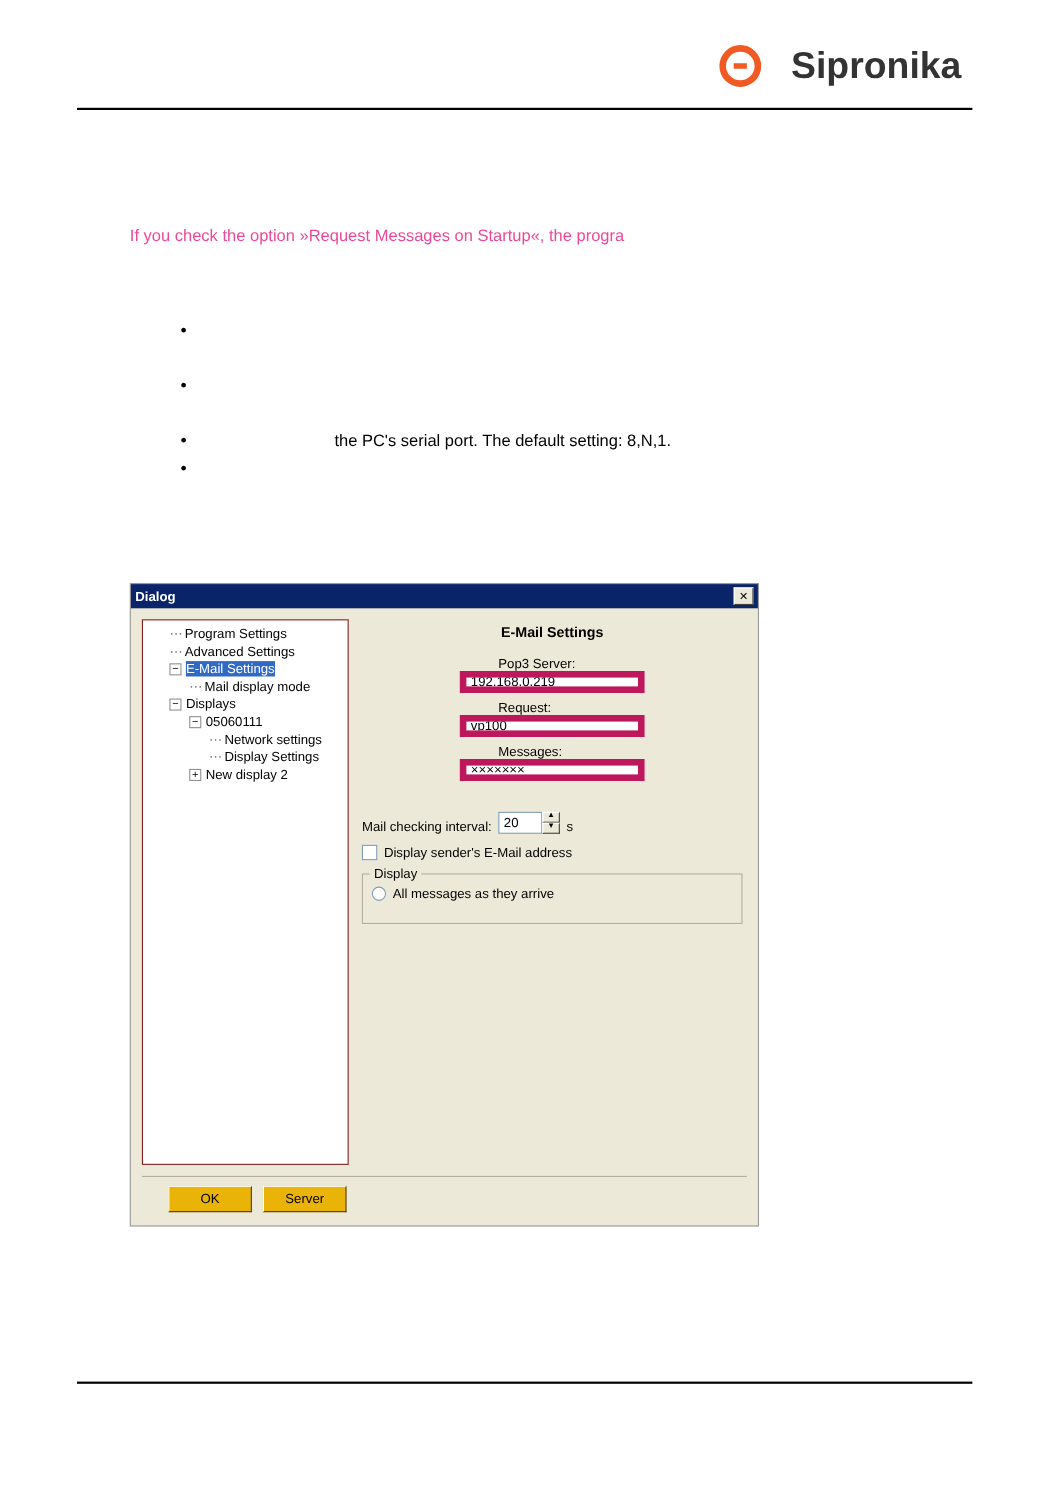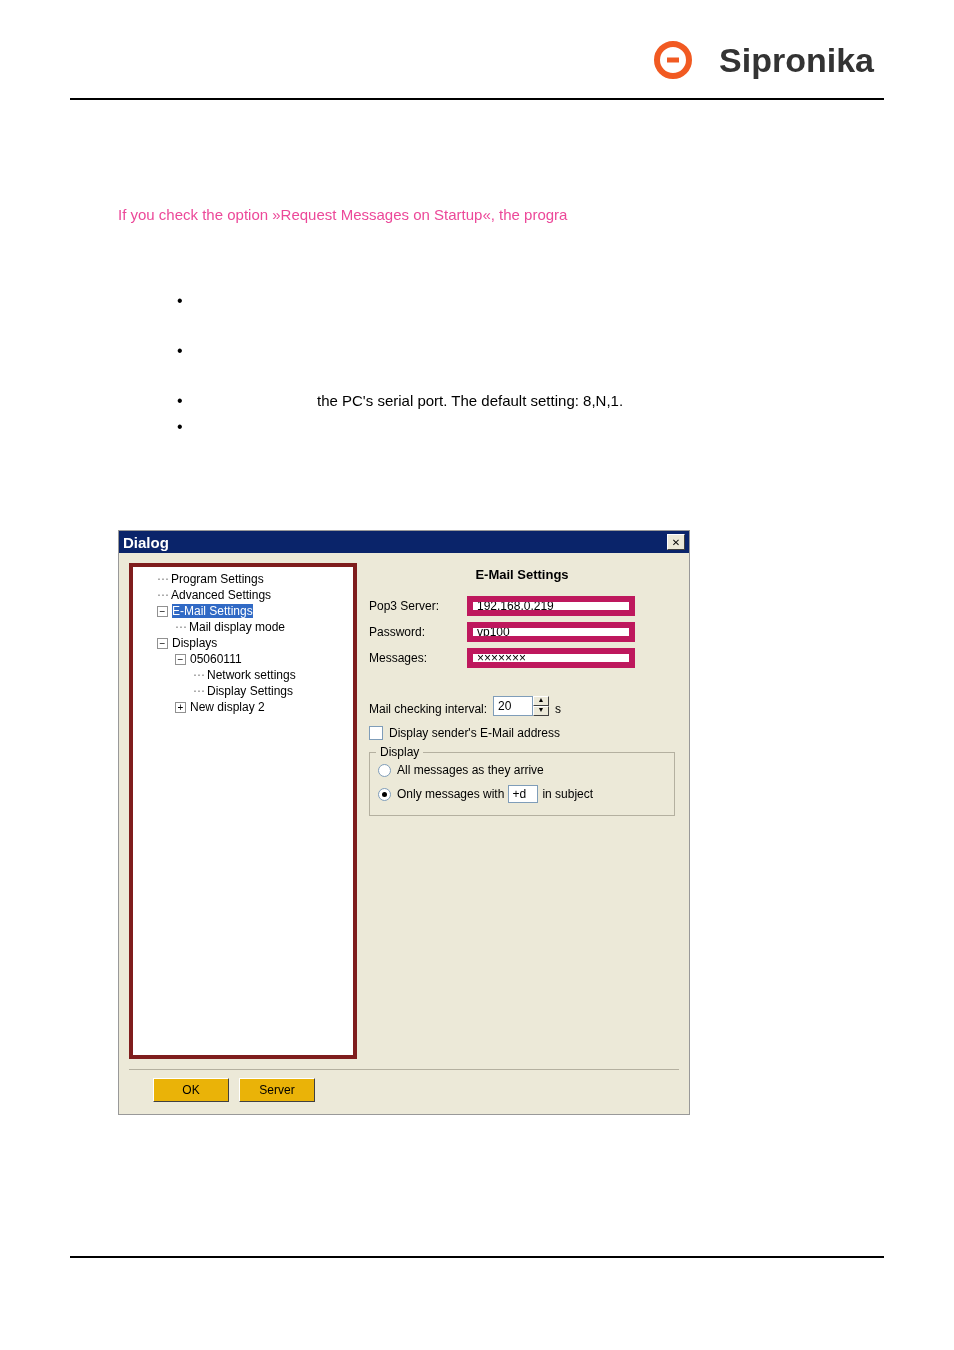--- a/index.html
+++ b/index.html
@@ -38,21 +38,21 @@
     .body-text {
       position: absolute;
       top: 206px;
       left: 118px;
       font-size: 15px;
       color: #ec4899;
     }
     .bullets {
       position: absolute;
       top: 292px;
-      left: 177px;
+      left: 164px;
       list-style: none;
     }
     .bullets li {
       position: relative;
       padding-left: 20px;
       margin-bottom: 32px;
       font-size: 15px;
       min-height: 18px;
     }
     .bullets li::before {
@@ -80,21 +80,21 @@
       background: #0a246a;
       display: flex;
       justify-content: space-between;
       align-items: center;
       padding: 2px 4px;
       height: 22px;
     }
     .titlebar-title {
       color: #fff;
       font-weight: bold;
-      font-size: 15px;
+      font-size: 12px;
       font-family: Tahoma, sans-serif;
       text-align: right;
     }
     .close-btn {
       width: 18px;
       height: 16px;
       background: #ece9d8;
       border: 1px solid #fff;
       border-right-color: #404040;
       border-bottom-color: #404040;
@@ -105,23 +105,23 @@
       justify-content: center;
       cursor: pointer;
     }
     .dialog-body {
       display: flex;
       padding: 10px;
       gap: 8px;
       min-height: 516px;
     }
     .tree-panel {
-      width: 228px;
-      background: #fff;
-      border: 4px solid #7f1d1d;
+      width: 188px;
+      background: #fff;
+      border: 1px solid #7f1d1d;
       padding: 4px;
       font-family: Tahoma, sans-serif;
       font-size: 12px;
     }
     .tree-item {
       padding: 1px 2px;
       white-space: nowrap;
     }
     .tree-indent-1 { padding-left: 20px; }
     .tree-indent-2 { padding-left: 38px; }
@@ -156,20 +156,21 @@
     .panel-title {
       text-align: center;
       font-weight: bold;
       font-size: 13px;
       margin-bottom: 14px;
     }
     .form-row {
       display: flex;
       align-items: center;
       margin-bottom: 6px;
+      flex-direction: column;
     }
     .form-label {
       width: 98px;
     }
     .form-input {
       border: 6px solid #be185d;
       background: #fff;
       padding: 2px 4px;
       font-family: Tahoma, sans-serif;
       font-size: 12px;
@@ -342,21 +343,21 @@
     </div>
 
     <div class="right-panel">
       <div class="panel-title">E-Mail Settings</div>
 
       <div class="form-row">
         <span class="form-label">Pop3 Server:</span>
         <input class="form-input" value="192.168.0.219" style="">
       </div>
       <div class="form-row">
-        <span class="form-label">Password:</span>
+        <span class="form-label">Request:</span>
         <input class="form-input" value="vp100" style="">
       </div>
       <div class="form-row">
         <span class="form-label">Messages:</span>
         <input class="form-input" value="×××××××" style="">
       </div>
 
       <div class="spinner-row">
         <span style="margin-right:6px">Mail checking interval:</span>
         <input class="spinner-input" value="20" style="">
@@ -371,26 +372,20 @@
         <span class="chk"></span>
         <span>Display sender's E-Mail address</span>
       </div>
 
       <div class="fieldset">
         <span class="legend">Display</span>
         <div class="radio-row">
           <span class="radio"></span>
           <span>All messages as they arrive</span>
         </div>
-        <div class="radio-row" style="margin-bottom:0">
-          <span class="radio checked"></span>
-          <span>Only messages with</span>
-          <input class="inline-input" value="+d" style="">
-          <span>in subject</span>
-        </div>
       </div>
     </div>
   </div>
 
   <div class="button-row">
     <button class="dlg-btn">OK</button>
     <button class="dlg-btn">Server</button>
   </div>
 </div>
 

